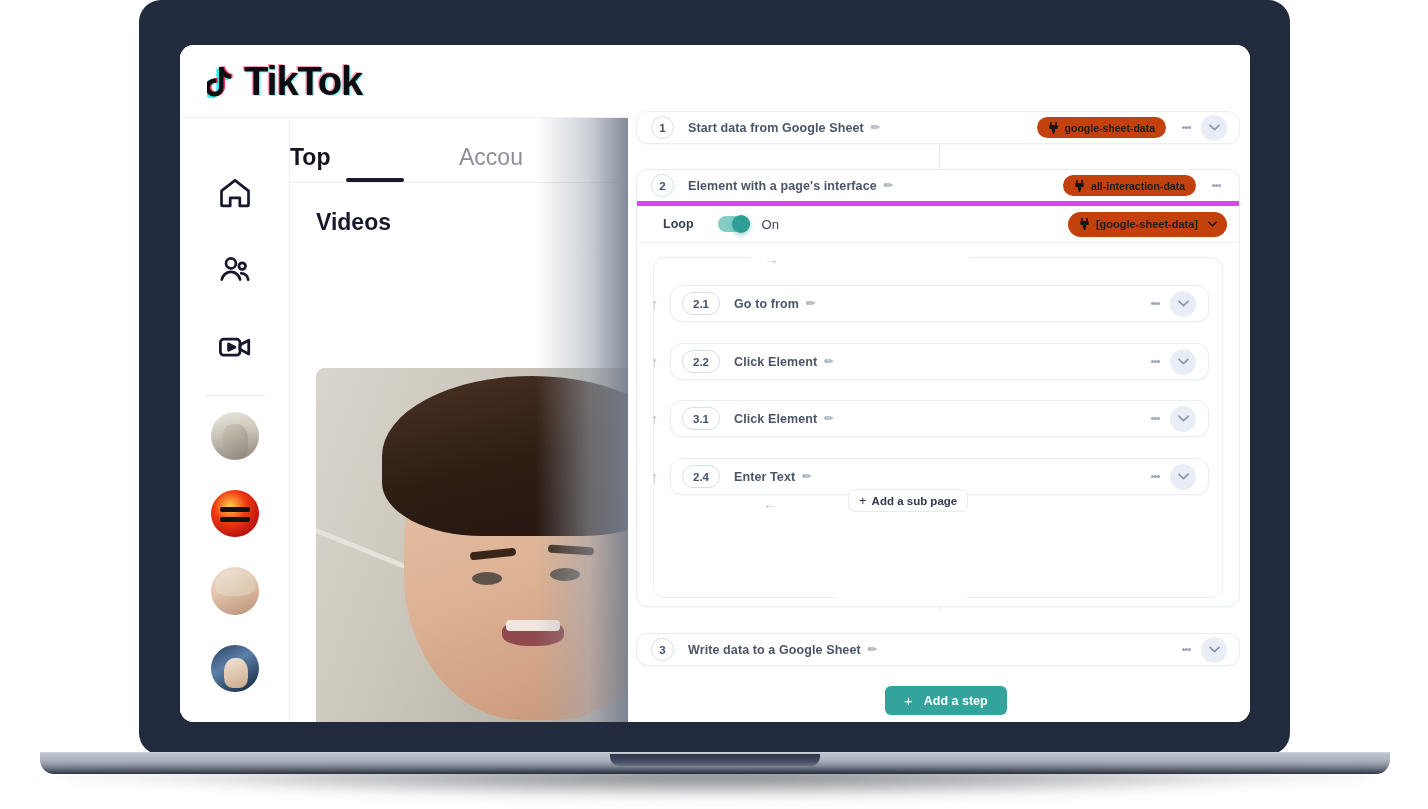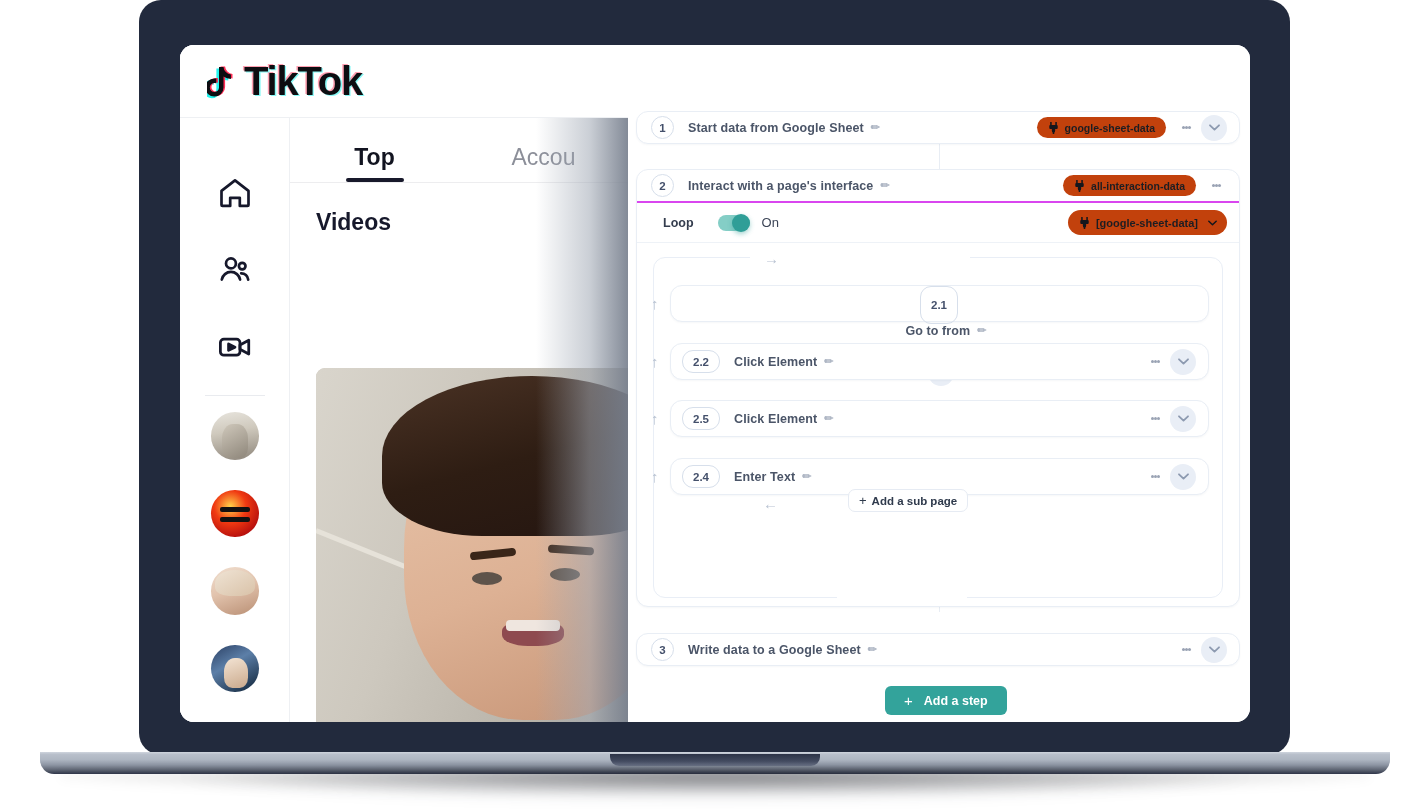--- a/index.html
+++ b/index.html
@@ -73,21 +73,21 @@
   .av2:after{content:"";position:absolute;left:9px;top:27px;width:30px;height:5px;background:#111;border-radius:2px;}
   .av3 { background:linear-gradient(160deg,#f0dfd0 0%, #e2c3ad 45%, #b98f74 100%); }
   .av3:after{content:"";position:absolute;left:4px;top:3px;width:40px;height:26px;border-radius:50% 50% 35% 35%;background:linear-gradient(150deg,#efe3d4,#d9c2a8);}
   .av4 { background:linear-gradient(150deg,#2a3f63 0%, #5c7fa8 40%, #0f2236 100%); }
   .av4:after{content:"";position:absolute;left:13px;top:13px;width:24px;height:30px;border-radius:45% 45% 35% 35%;background:linear-gradient(160deg,#f3e4d4,#caa98c);}
 
   #tt-content { flex:1; position:relative; background:#fff; overflow:hidden; }
   #tt-tabs { display:flex; align-items:flex-end; height:64px; padding:0 0 0 0; }
   .tt-tab {
     font-size:23px; color:#121420; font-weight:600; padding:0 0 11px 0;
-    position:relative; text-align:center;
+    position:relative; text-align:left;
   }
   .tt-tab.t1 { width:196px; }
   .tt-tab.t2 { width:196px; color:#8c8f99; font-weight:500; }
   .tt-tab.t1:after {
     content:""; position:absolute; left:50%; transform:translateX(-50%);
     bottom:0; width:58px; height:4px; background:#18192b; border-radius:2px;
   }
   #tt-tabline { height:1px; background:#ededef; }
   #tt-videos-h { font-size:23px; font-weight:700; color:#16182b; padding:26px 4px 0 26px; }
   #tt-thumb {
@@ -149,21 +149,21 @@
   .plug { width:11px; height:12px; flex:0 0 11px; }
 
   .kebab { width:22px; height:22px; display:flex; align-items:center; justify-content:center; margin-left:9px; flex:0 0 22px; }
   .kebab i { display:block; width:3px; height:3px; border-radius:50%; background:#9aa3b4; margin:1px 0; }
   .chev {
     width:26px; height:26px; border-radius:50%; background:#e9eef6;
     display:flex; align-items:center; justify-content:center; margin-left:4px; flex:0 0 26px; color:#8d9ab0;
   }
 
   
-  #loopbar { display:flex; align-items:center; height:41px; padding:0 12px 0 26px; border-top:2px solid #d946ef; }
+  #loopbar { display:flex; align-items:center; height:41px; padding:0 12px 0 26px; border-top:5px solid #d946ef; }
   .loop-label { font-size:12.5px; font-weight:700; color:#343d4e; }
   .toggle {
     width:32px; height:16px; border-radius:9px; background:#84cec6; position:relative; margin-left:24px;
   }
   .toggle:after {
     content:""; position:absolute; right:0px; top:-1px; width:18px; height:18px; border-radius:50%;
     background:#2f9e97; box-shadow:0 2px 5px rgba(47,158,151,0.45);
   }
   .loop-on { font-size:13px; color:#3c4557; margin-left:12px; font-weight:500; }
 
@@ -310,21 +310,21 @@
                 </svg>
             </div>
           </div>
         </div>
 
         <div class="card" style="left:8px; top:124px; right:10px; height:438px;">
 
           <div class="card-row" style="height:31px;">
             <div class="stepnum">2</div>
             <div class="steptitle">
-              <span>Interact with a page's interface</span><span class="pencil">✏</span>
+              <span>Element with a page's interface</span><span class="pencil">✏</span>
             </div>
             <div class="spacer"></div>
             <div class="badge">
               <svg class="plug" viewBox="0 0 12 13">
                 <path d="M3.2 0.4 v3.1 M8.8 0.4 v3.1" stroke="#15161c" stroke-width="1.7" stroke-linecap="round"></path>
                 <rect x="1.4" y="3.3" width="9.2" height="4.3" rx="1.1" fill="#15161c"></rect>
                 <path d="M4.2 7.6 h3.6 v2.1 a1.8 1.8 0 0 1 -3.6 0 Z" fill="#15161c"></path>
                 <path d="M6 9.6 v3.1" stroke="#15161c" stroke-width="1.7" stroke-linecap="round"></path>
               </svg>
               <span>all-interaction-data</span>
@@ -357,21 +357,21 @@
 
           <div id="loopbody" style="height:366px;">
             <div id="loopbox"></div>
             <div id="loopbox-gap-top"></div>
             <div id="loopbox-gap-bot"></div>
             <div class="arrow-glyph" style="left:127px; top:8px;">→</div>
 
             <div class="substep" style="top:42px;">
               <div class="uparrow" style="top:11px; left:-19px;">↑</div>
               <div class="card" style="left:0; right:0; top:0; height:37px;">
-                <div class="card-row" style="height:35px; padding-left:11px;flex-direction:column;">
+                <div class="card-row" style="height:35px; padding-left:11px;">
                   <div class="stepnum sub">2.1</div>
                   <div class="steptitle">
                     <span>Go to from</span><span class="pencil">✏</span>
                   </div>
                   <div class="spacer"></div>
                   <div class="kebab">
                       <i></i>
                       <i></i>
                       <i></i>
                     </div>
@@ -404,21 +404,21 @@
                       </svg>
                   </div>
                 </div>
               </div>
             </div>
 
             <div class="substep" style="top:157px;">
               <div class="uparrow" style="top:11px; left:-19px;">↑</div>
               <div class="card" style="left:0; right:0; top:0; height:37px;">
                 <div class="card-row" style="height:35px; padding-left:11px;">
-                  <div class="stepnum sub">2.5</div>
+                  <div class="stepnum sub">3.1</div>
                   <div class="steptitle">
                     <span>Click Element</span><span class="pencil">✏</span>
                   </div>
                   <div class="spacer"></div>
                   <div class="kebab">
                       <i></i>
                       <i></i>
                       <i></i>
                     </div>
                   <div class="chev">

